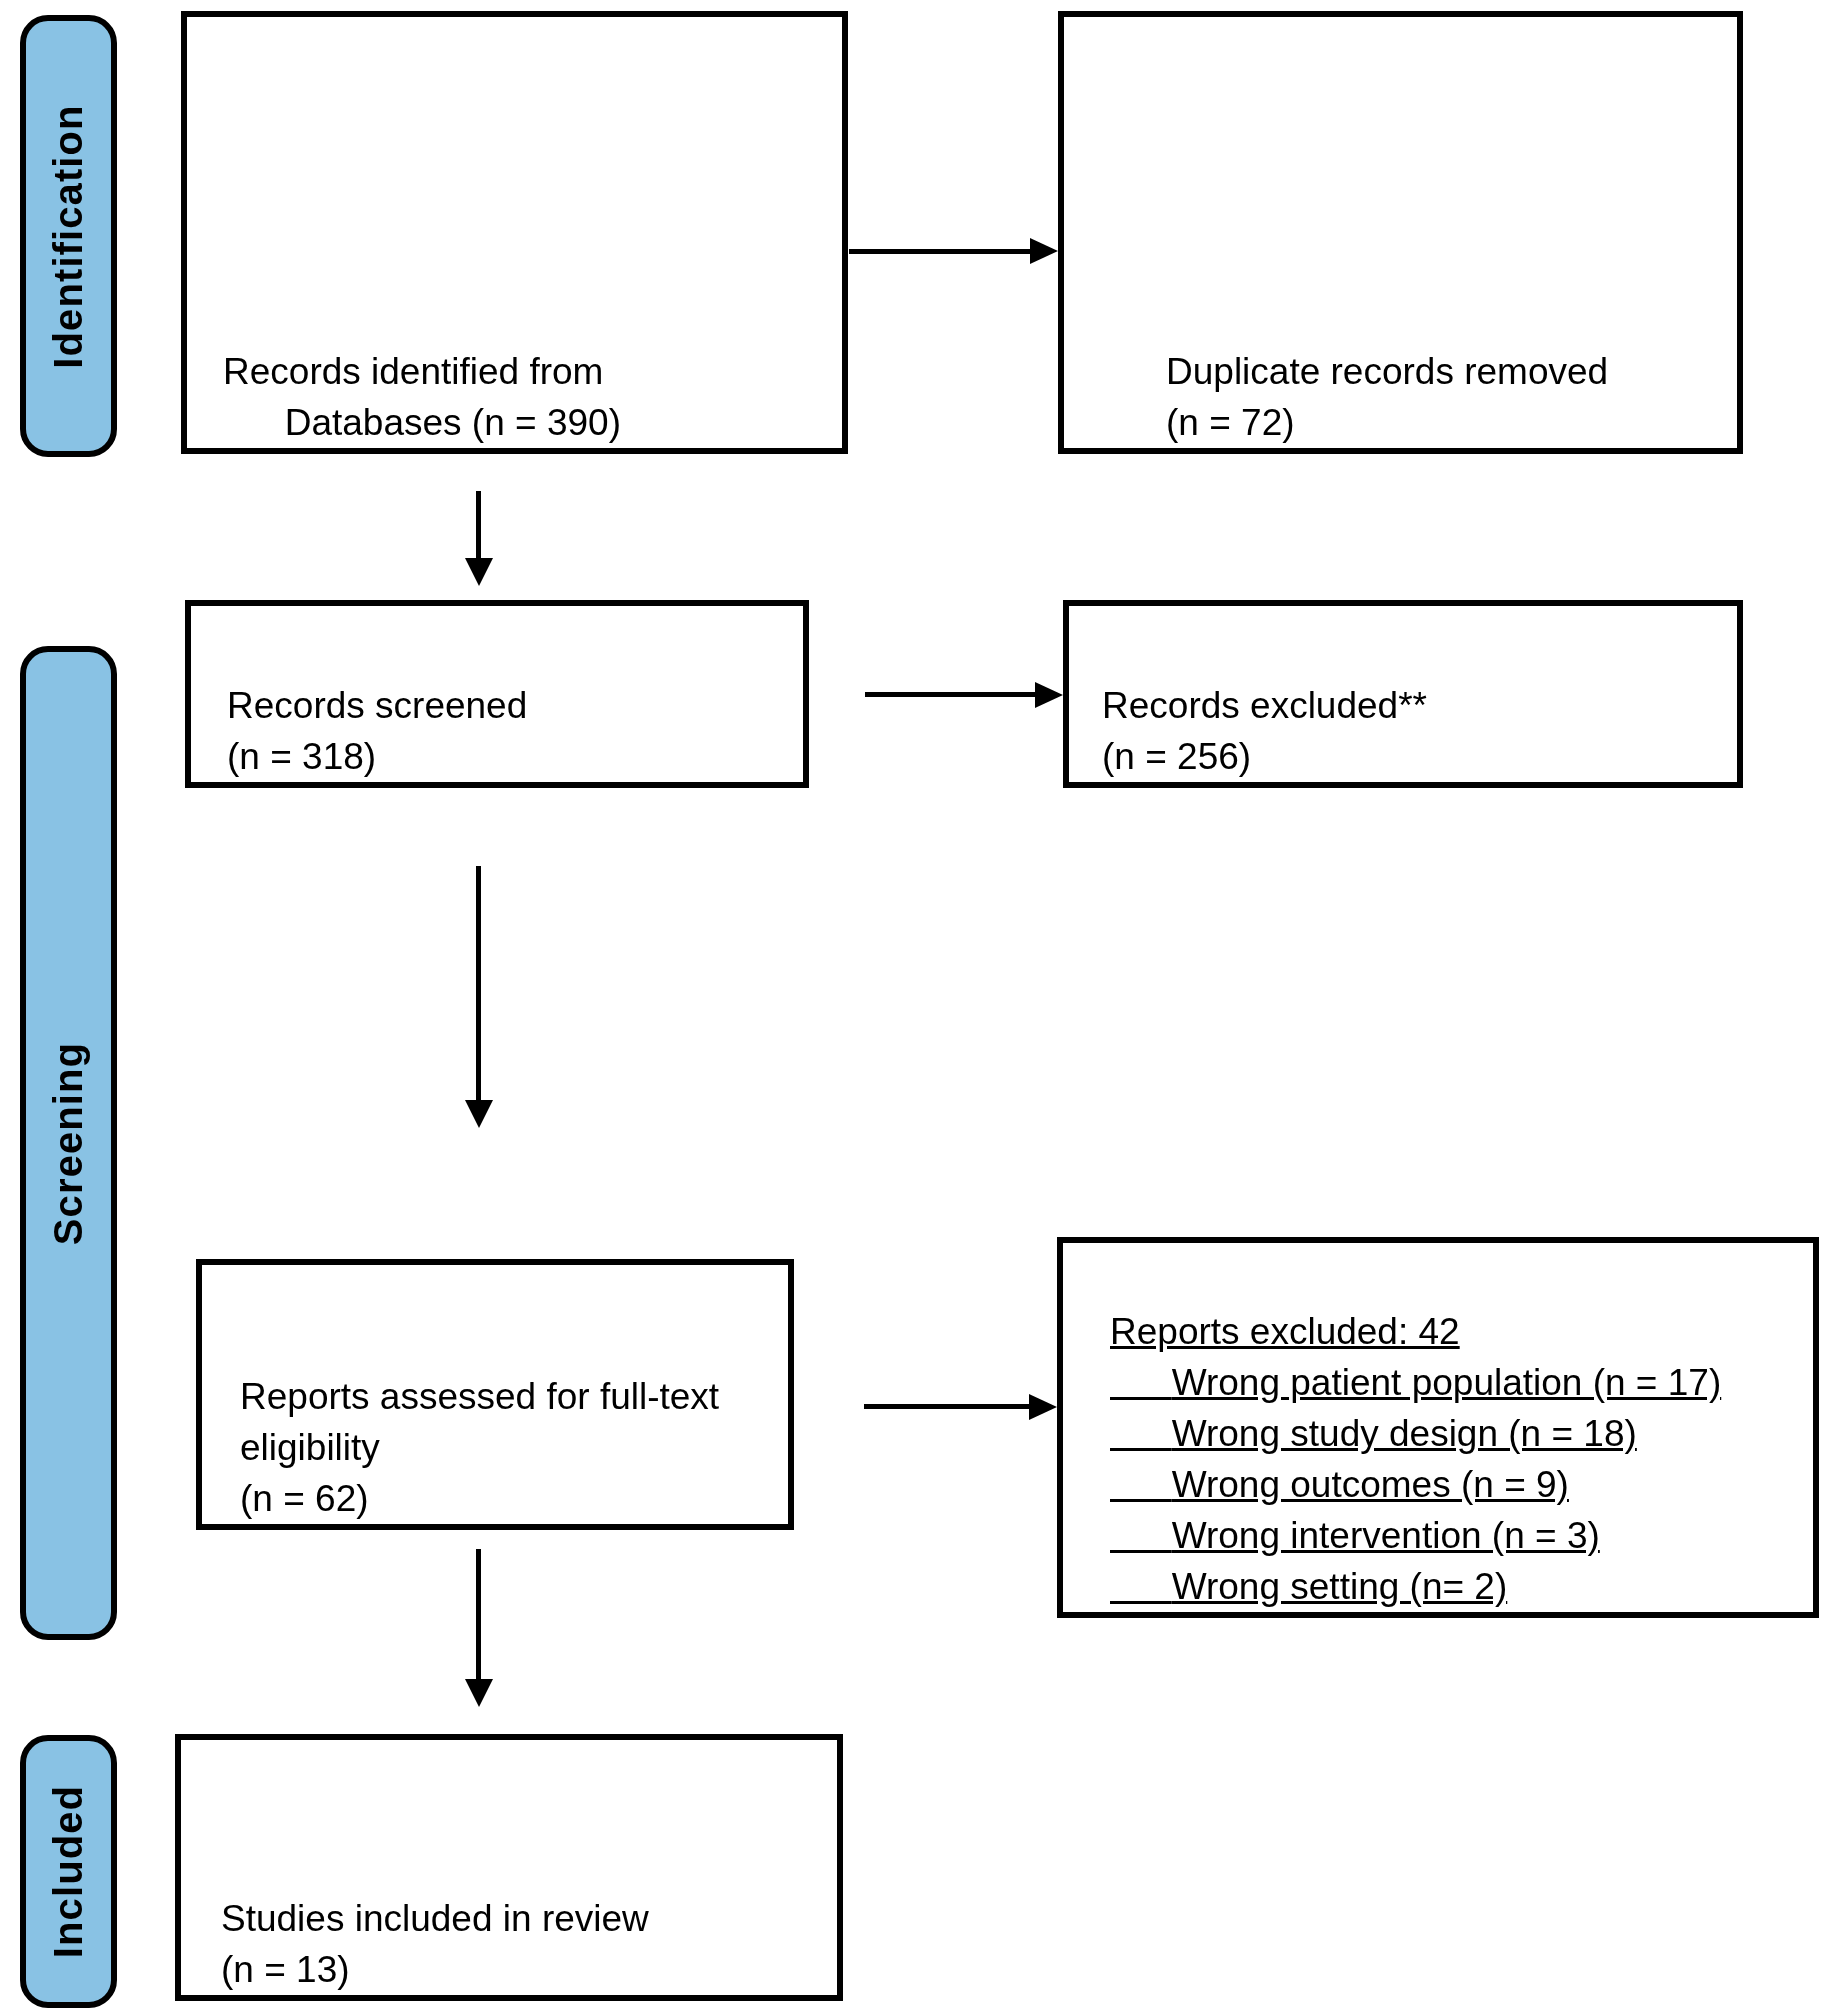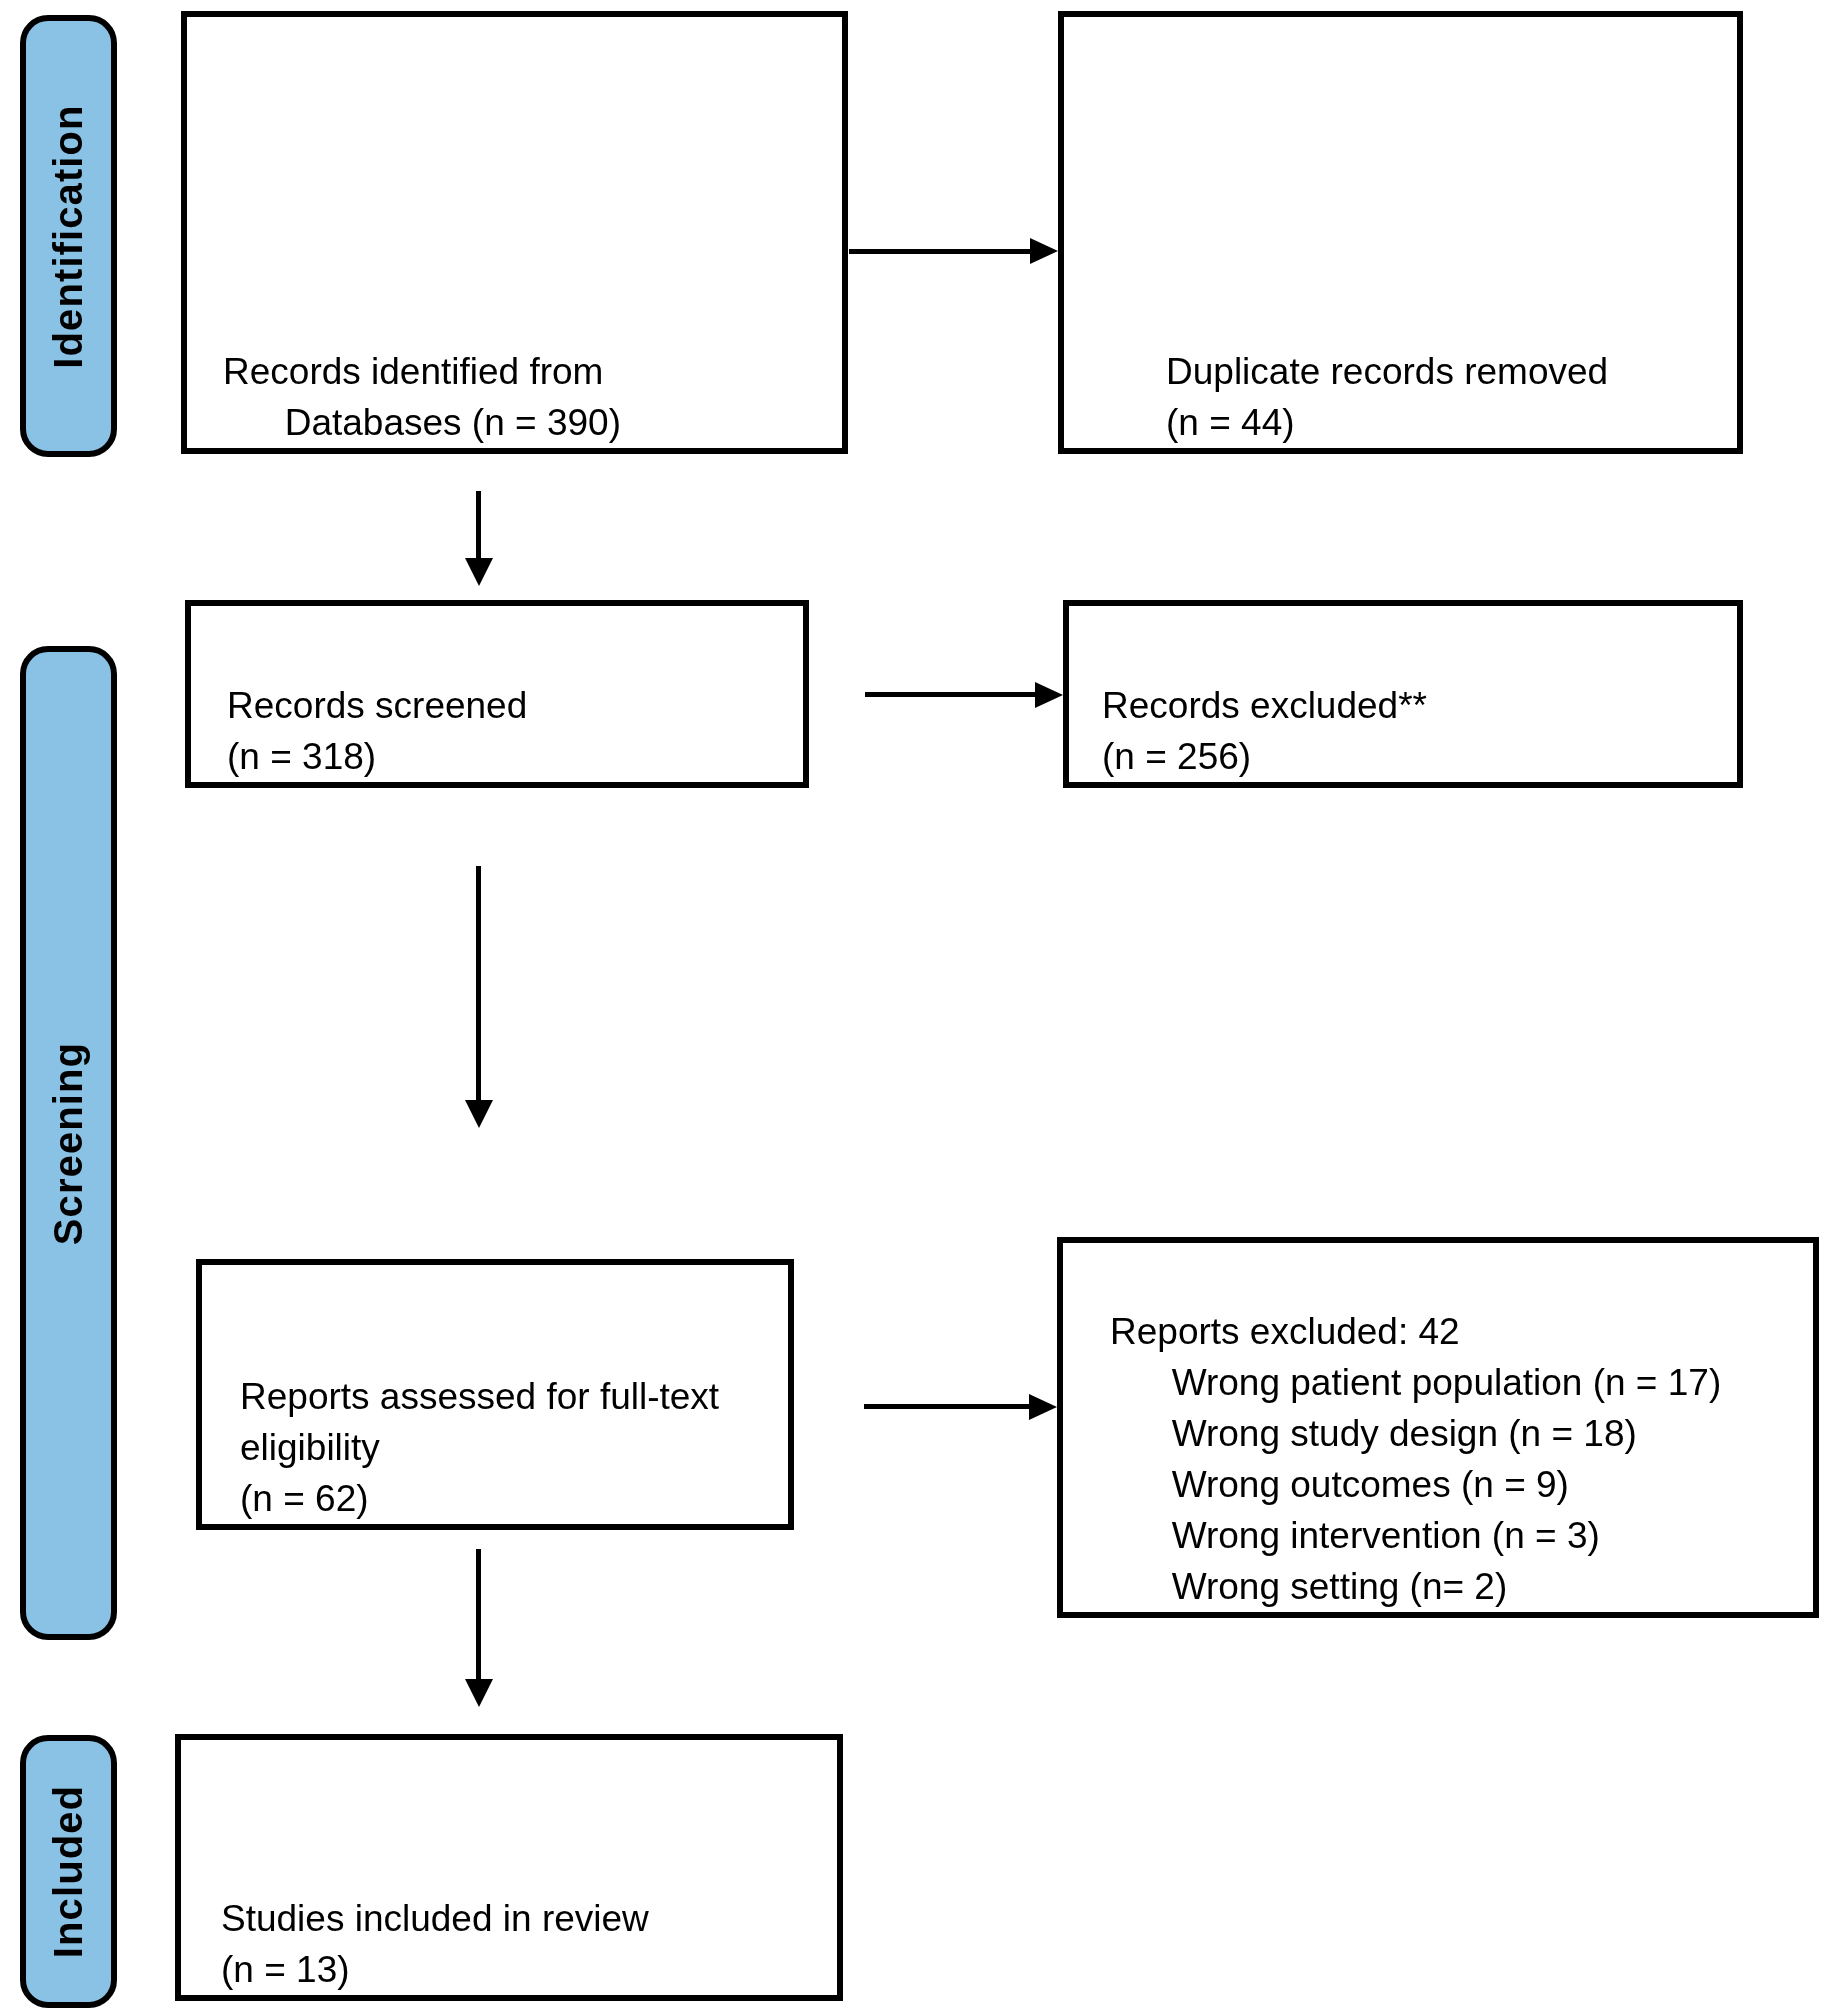--- a/index.html
+++ b/index.html
@@ -55,21 +55,21 @@
   .box-records-identified .txt { padding-left: 36px; }
   .box-duplicates-removed { left: 1058px; top: 10.8px;   width: 685px; height: 443px; }
   .box-duplicates-removed .txt { padding-left: 102px; }
   .box-records-screened   { left: 185px;  top: 600px; width: 624px; height: 188px; }
   .box-records-screened .txt { padding-left: 36px; }
   .box-records-excluded   { left: 1063px; top: 600px; width: 680px; height: 188px; }
   .box-records-excluded .txt { padding-left: 33px; }
   .box-reports-assessed   { left: 196px;  top: 1259px; width: 598px; height: 271px; }
   .box-reports-assessed .txt { padding-left: 38px; }
   .box-reports-excluded   { left: 1057px; top: 1237px; width: 762px; height: 381px; }
-  .box-reports-excluded .txt { padding-left: 47px; }
+  .box-reports-excluded .txt { padding-left: 47px; text-decoration: underline; }
   .box-studies-included   { left: 175px;  top: 1734px; width: 668px; height: 267px; }
   .box-studies-included .txt { padding-left: 40px; margin-top: 15px; }
 
   
   .shaft-h { position: absolute; height: 5.4px; background: #000000; }
   .shaft-v { position: absolute; width: 5.4px;  background: #000000; }
   .head-right {
     position: absolute; width: 0; height: 0;
     border-top: 13.5px solid transparent;
     border-bottom: 13.5px solid transparent;
@@ -96,21 +96,21 @@
   <div class="stage stage-included">
     <span>Included</span>
   </div>
 
   <div class="box box-records-identified">
     <div class="txt">Records identified from
       Databases (n = 390)</div>
   </div>
   <div class="box box-duplicates-removed">
     <div class="txt">Duplicate records removed
-(n = 44)</div>
+(n = 72)</div>
   </div>
   <div class="box box-records-screened">
     <div class="txt">Records screened
 (n = 318)</div>
   </div>
   <div class="box box-records-excluded">
     <div class="txt">Records excluded**
 (n = 256)</div>
   </div>
   <div class="box box-reports-assessed">

